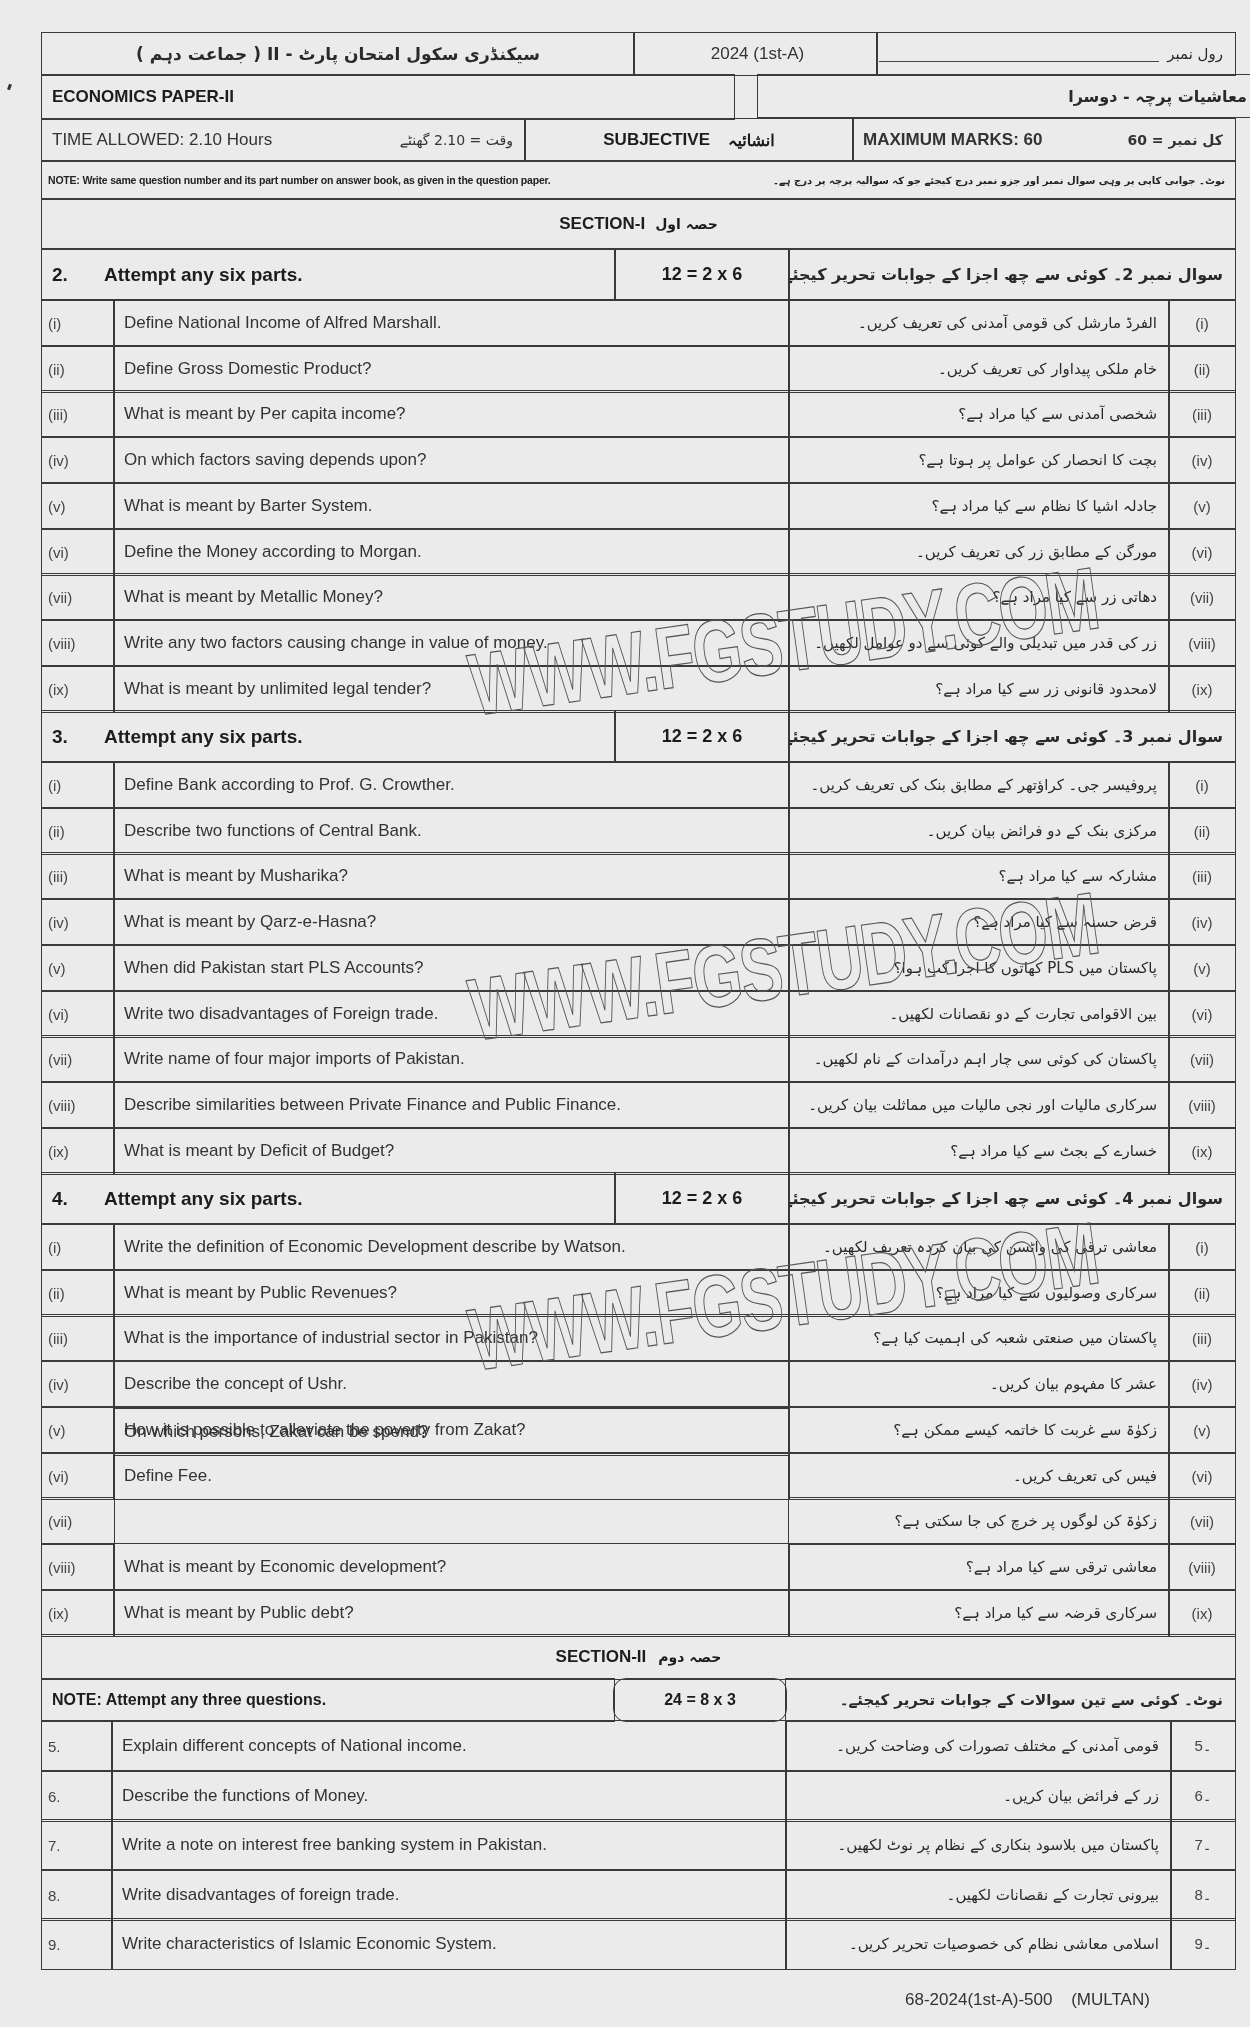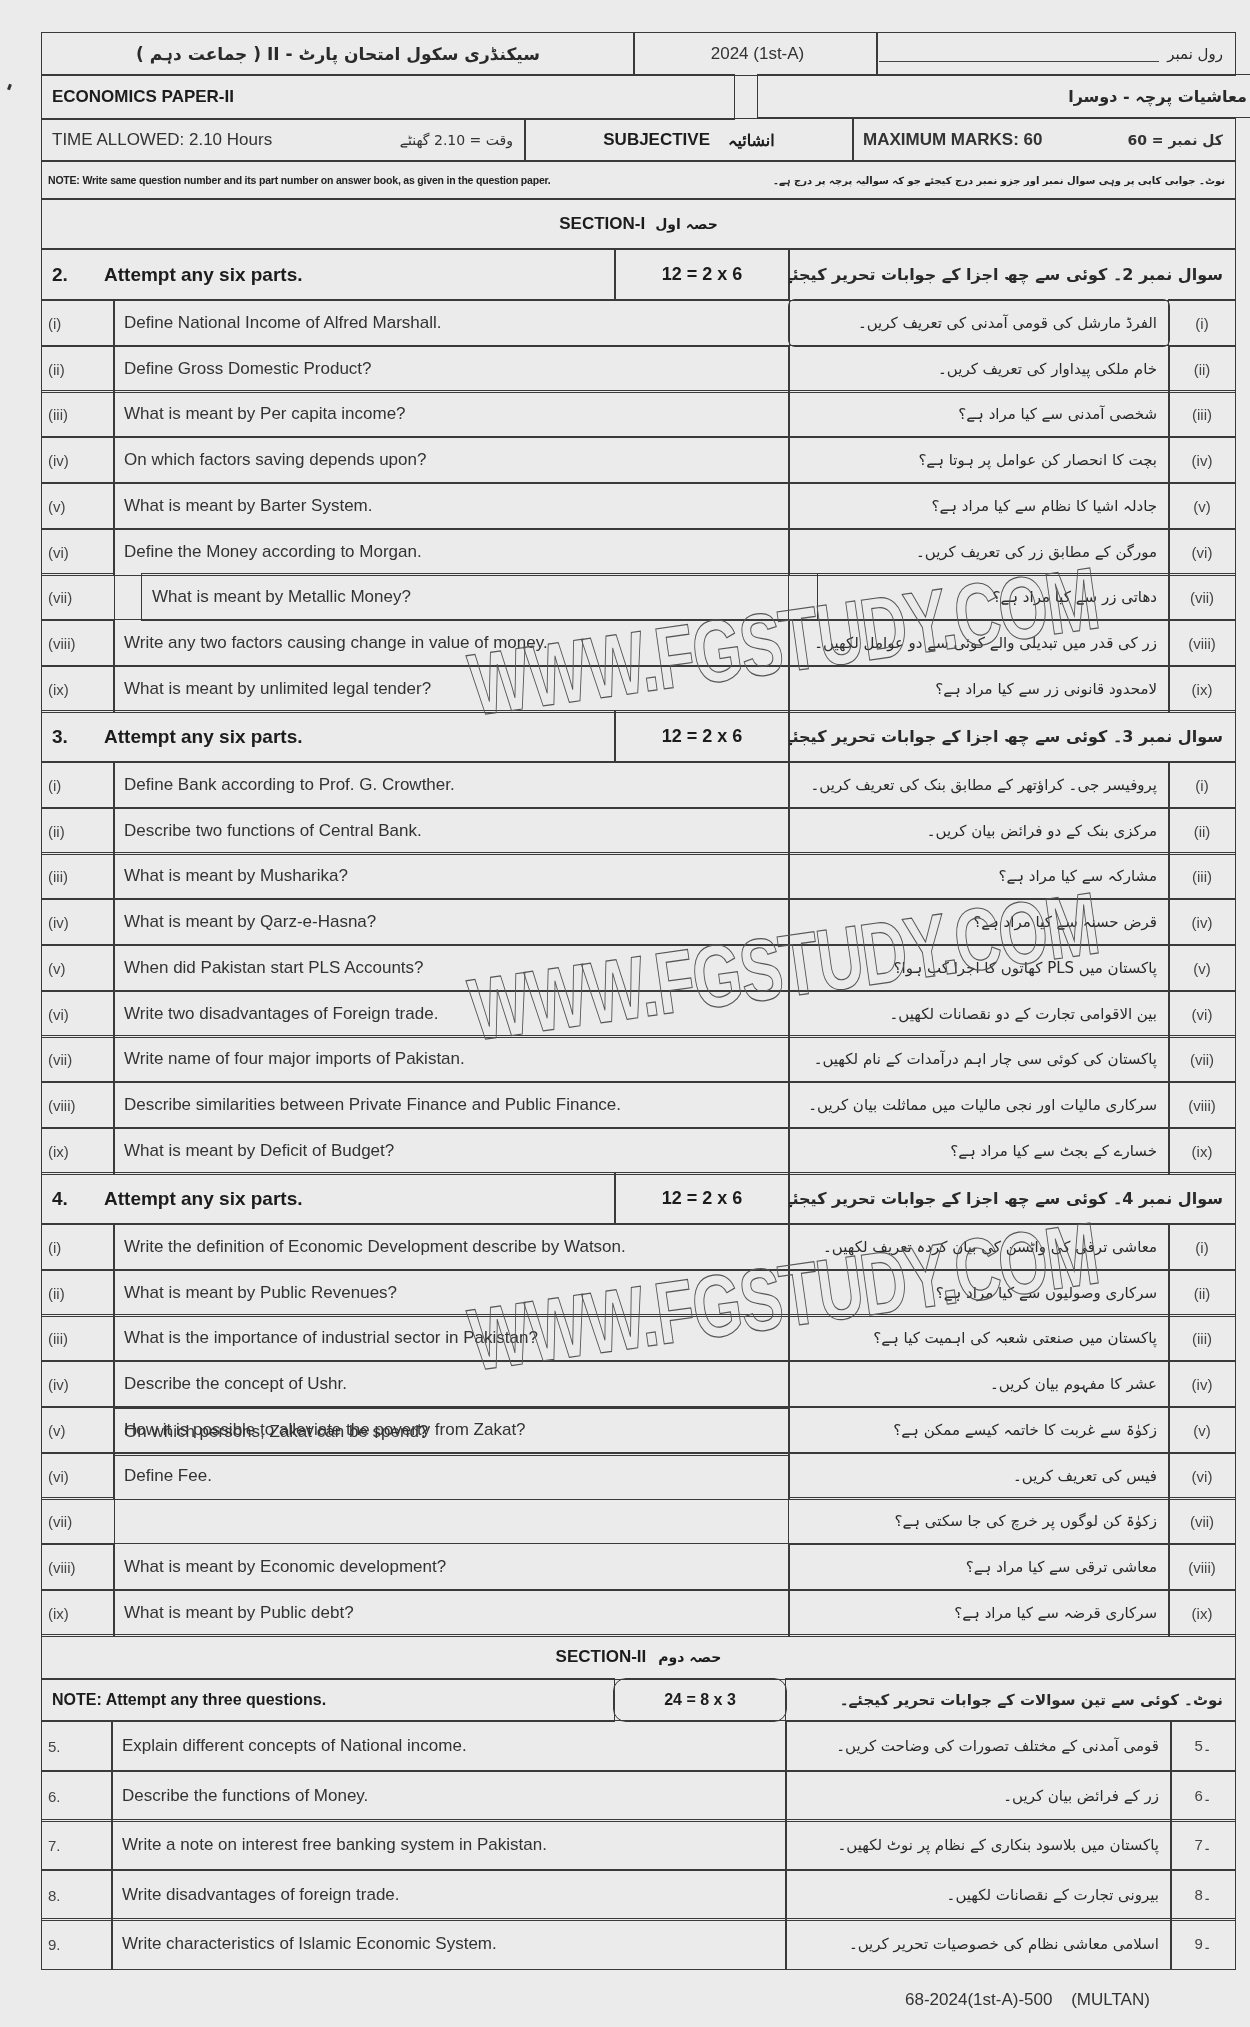--- a/index.html
+++ b/index.html
@@ -63,21 +63,21 @@
 
   <div id="q-blocks">
       <div class="cell en bold" style="left:41px; top:248px; width:575px; height:53px; font-size:19px;">
         <span style="width:52px; display:inline-block;">2.</span>
         <span>Attempt any six parts.</span>
       </div>
       <div class="cell center bold" style="left:614px; top:248px; width:176px; height:53px; font-size:18px;">12 = 2 x 6</div>
       <div class="cell ur bold" style="left:788px; top:248px; width:448px; height:53px; font-size:16px;">سوال نمبر 2۔ کوئی سے چھ اجزا کے جوابات تحریر کیجئے۔</div>
       <div class="cell num" style="left:41px; top:299px; width:74px; height:48px;">(i)</div>
       <div class="cell en" style="left:113px; top:299px; width:677px; height:48px;">Define National Income of Alfred Marshall.</div>
-      <div class="cell ur" style="left:788px; top:299px; width:382px; height:48px;border-radius:7px;">الفرڈ مارشل کی قومی آمدنی کی تعریف کریں۔</div>
+      <div class="cell ur" style="left:788px; top:299px; width:382px; height:48px;">الفرڈ مارشل کی قومی آمدنی کی تعریف کریں۔</div>
       <div class="cell rnum" style="left:1168px; top:299px; width:68px; height:48px;">(i)</div>
       <div class="cell num" style="left:41px; top:345px; width:74px; height:48px;">(ii)</div>
       <div class="cell en" style="left:113px; top:345px; width:677px; height:48px;">Define Gross Domestic Product?</div>
       <div class="cell ur" style="left:788px; top:345px; width:382px; height:48px;">خام ملکی پیداوار کی تعریف کریں۔</div>
       <div class="cell rnum" style="left:1168px; top:345px; width:68px; height:48px;">(ii)</div>
       <div class="cell num" style="left:41px; top:390px; width:74px; height:48px;">(iii)</div>
       <div class="cell en" style="left:113px; top:390px; width:677px; height:48px;">What is meant by Per capita income?</div>
       <div class="cell ur" style="left:788px; top:390px; width:382px; height:48px;">شخصی آمدنی سے کیا مراد ہے؟</div>
       <div class="cell rnum" style="left:1168px; top:390px; width:68px; height:48px;">(iii)</div>
       <div class="cell num" style="left:41px; top:436px; width:74px; height:48px;">(iv)</div>
@@ -86,21 +86,21 @@
       <div class="cell rnum" style="left:1168px; top:436px; width:68px; height:48px;">(iv)</div>
       <div class="cell num" style="left:41px; top:482px; width:74px; height:48px;">(v)</div>
       <div class="cell en" style="left:113px; top:482px; width:677px; height:48px;">What is meant by Barter System.</div>
       <div class="cell ur" style="left:788px; top:482px; width:382px; height:48px;">جادلہ اشیا کا نظام سے کیا مراد ہے؟</div>
       <div class="cell rnum" style="left:1168px; top:482px; width:68px; height:48px;">(v)</div>
       <div class="cell num" style="left:41px; top:528px; width:74px; height:48px;">(vi)</div>
       <div class="cell en" style="left:113px; top:528px; width:677px; height:48px;">Define the Money according to Morgan.</div>
       <div class="cell ur" style="left:788px; top:528px; width:382px; height:48px;">مورگن کے مطابق زر کی تعریف کریں۔</div>
       <div class="cell rnum" style="left:1168px; top:528px; width:68px; height:48px;">(vi)</div>
       <div class="cell num" style="left:41px; top:573px; width:74px; height:48px;">(vii)</div>
-      <div class="cell en" style="left:113px; top:573px; width:677px; height:48px;margin-left:28px;">What is meant by Metallic Money?</div>
+      <div class="cell en" style="left:113px; top:573px; width:677px; height:48px;">What is meant by Metallic Money?</div>
       <div class="cell ur" style="left:788px; top:573px; width:382px; height:48px;">دھاتی زر سے کیا مراد ہے؟</div>
       <div class="cell rnum" style="left:1168px; top:573px; width:68px; height:48px;">(vii)</div>
       <div class="cell num" style="left:41px; top:619px; width:74px; height:48px;">(viii)</div>
       <div class="cell en" style="left:113px; top:619px; width:677px; height:48px;">Write any two factors causing change in value of money.</div>
       <div class="cell ur" style="left:788px; top:619px; width:382px; height:48px;">زر کی قدر میں تبدیلی والے کوئی سے دو عوامل لکھیں۔</div>
       <div class="cell rnum" style="left:1168px; top:619px; width:68px; height:48px;">(viii)</div>
       <div class="cell num" style="left:41px; top:665px; width:74px; height:48px;">(ix)</div>
       <div class="cell en" style="left:113px; top:665px; width:677px; height:48px;">What is meant by unlimited legal tender?</div>
       <div class="cell ur" style="left:788px; top:665px; width:382px; height:48px;">لامحدود قانونی زر سے کیا مراد ہے؟</div>
       <div class="cell rnum" style="left:1168px; top:665px; width:68px; height:48px;">(ix)</div>

